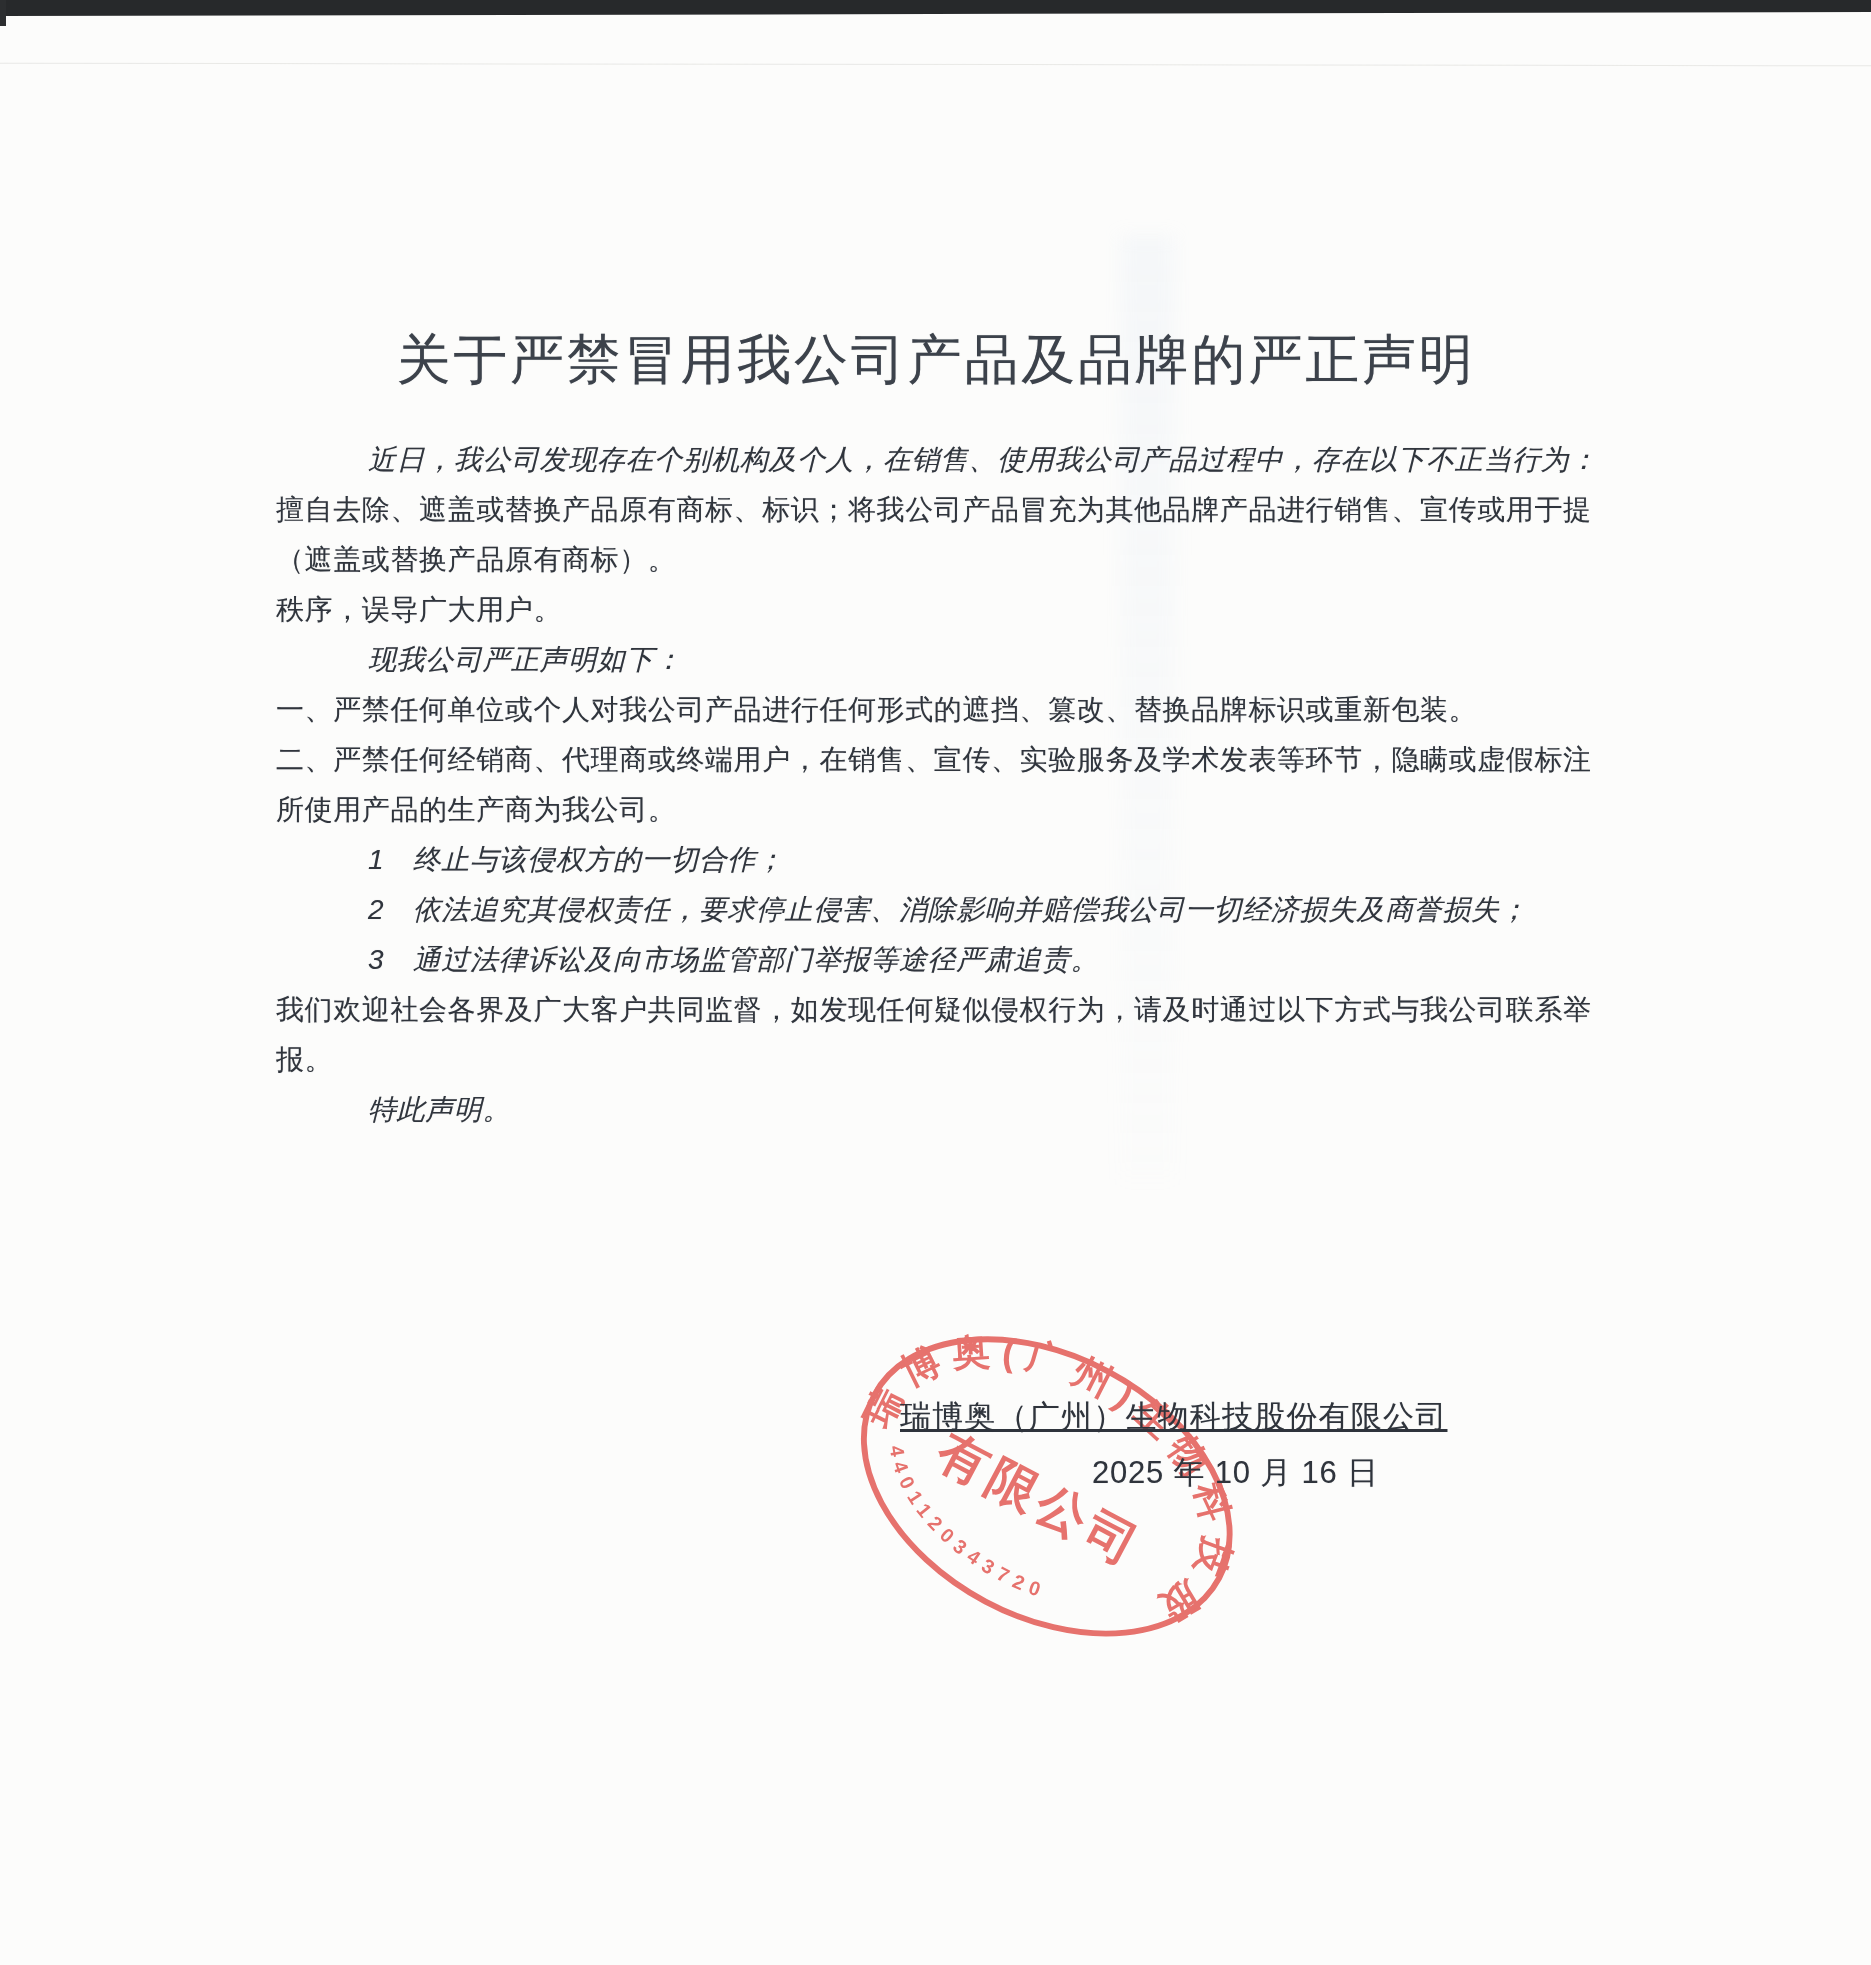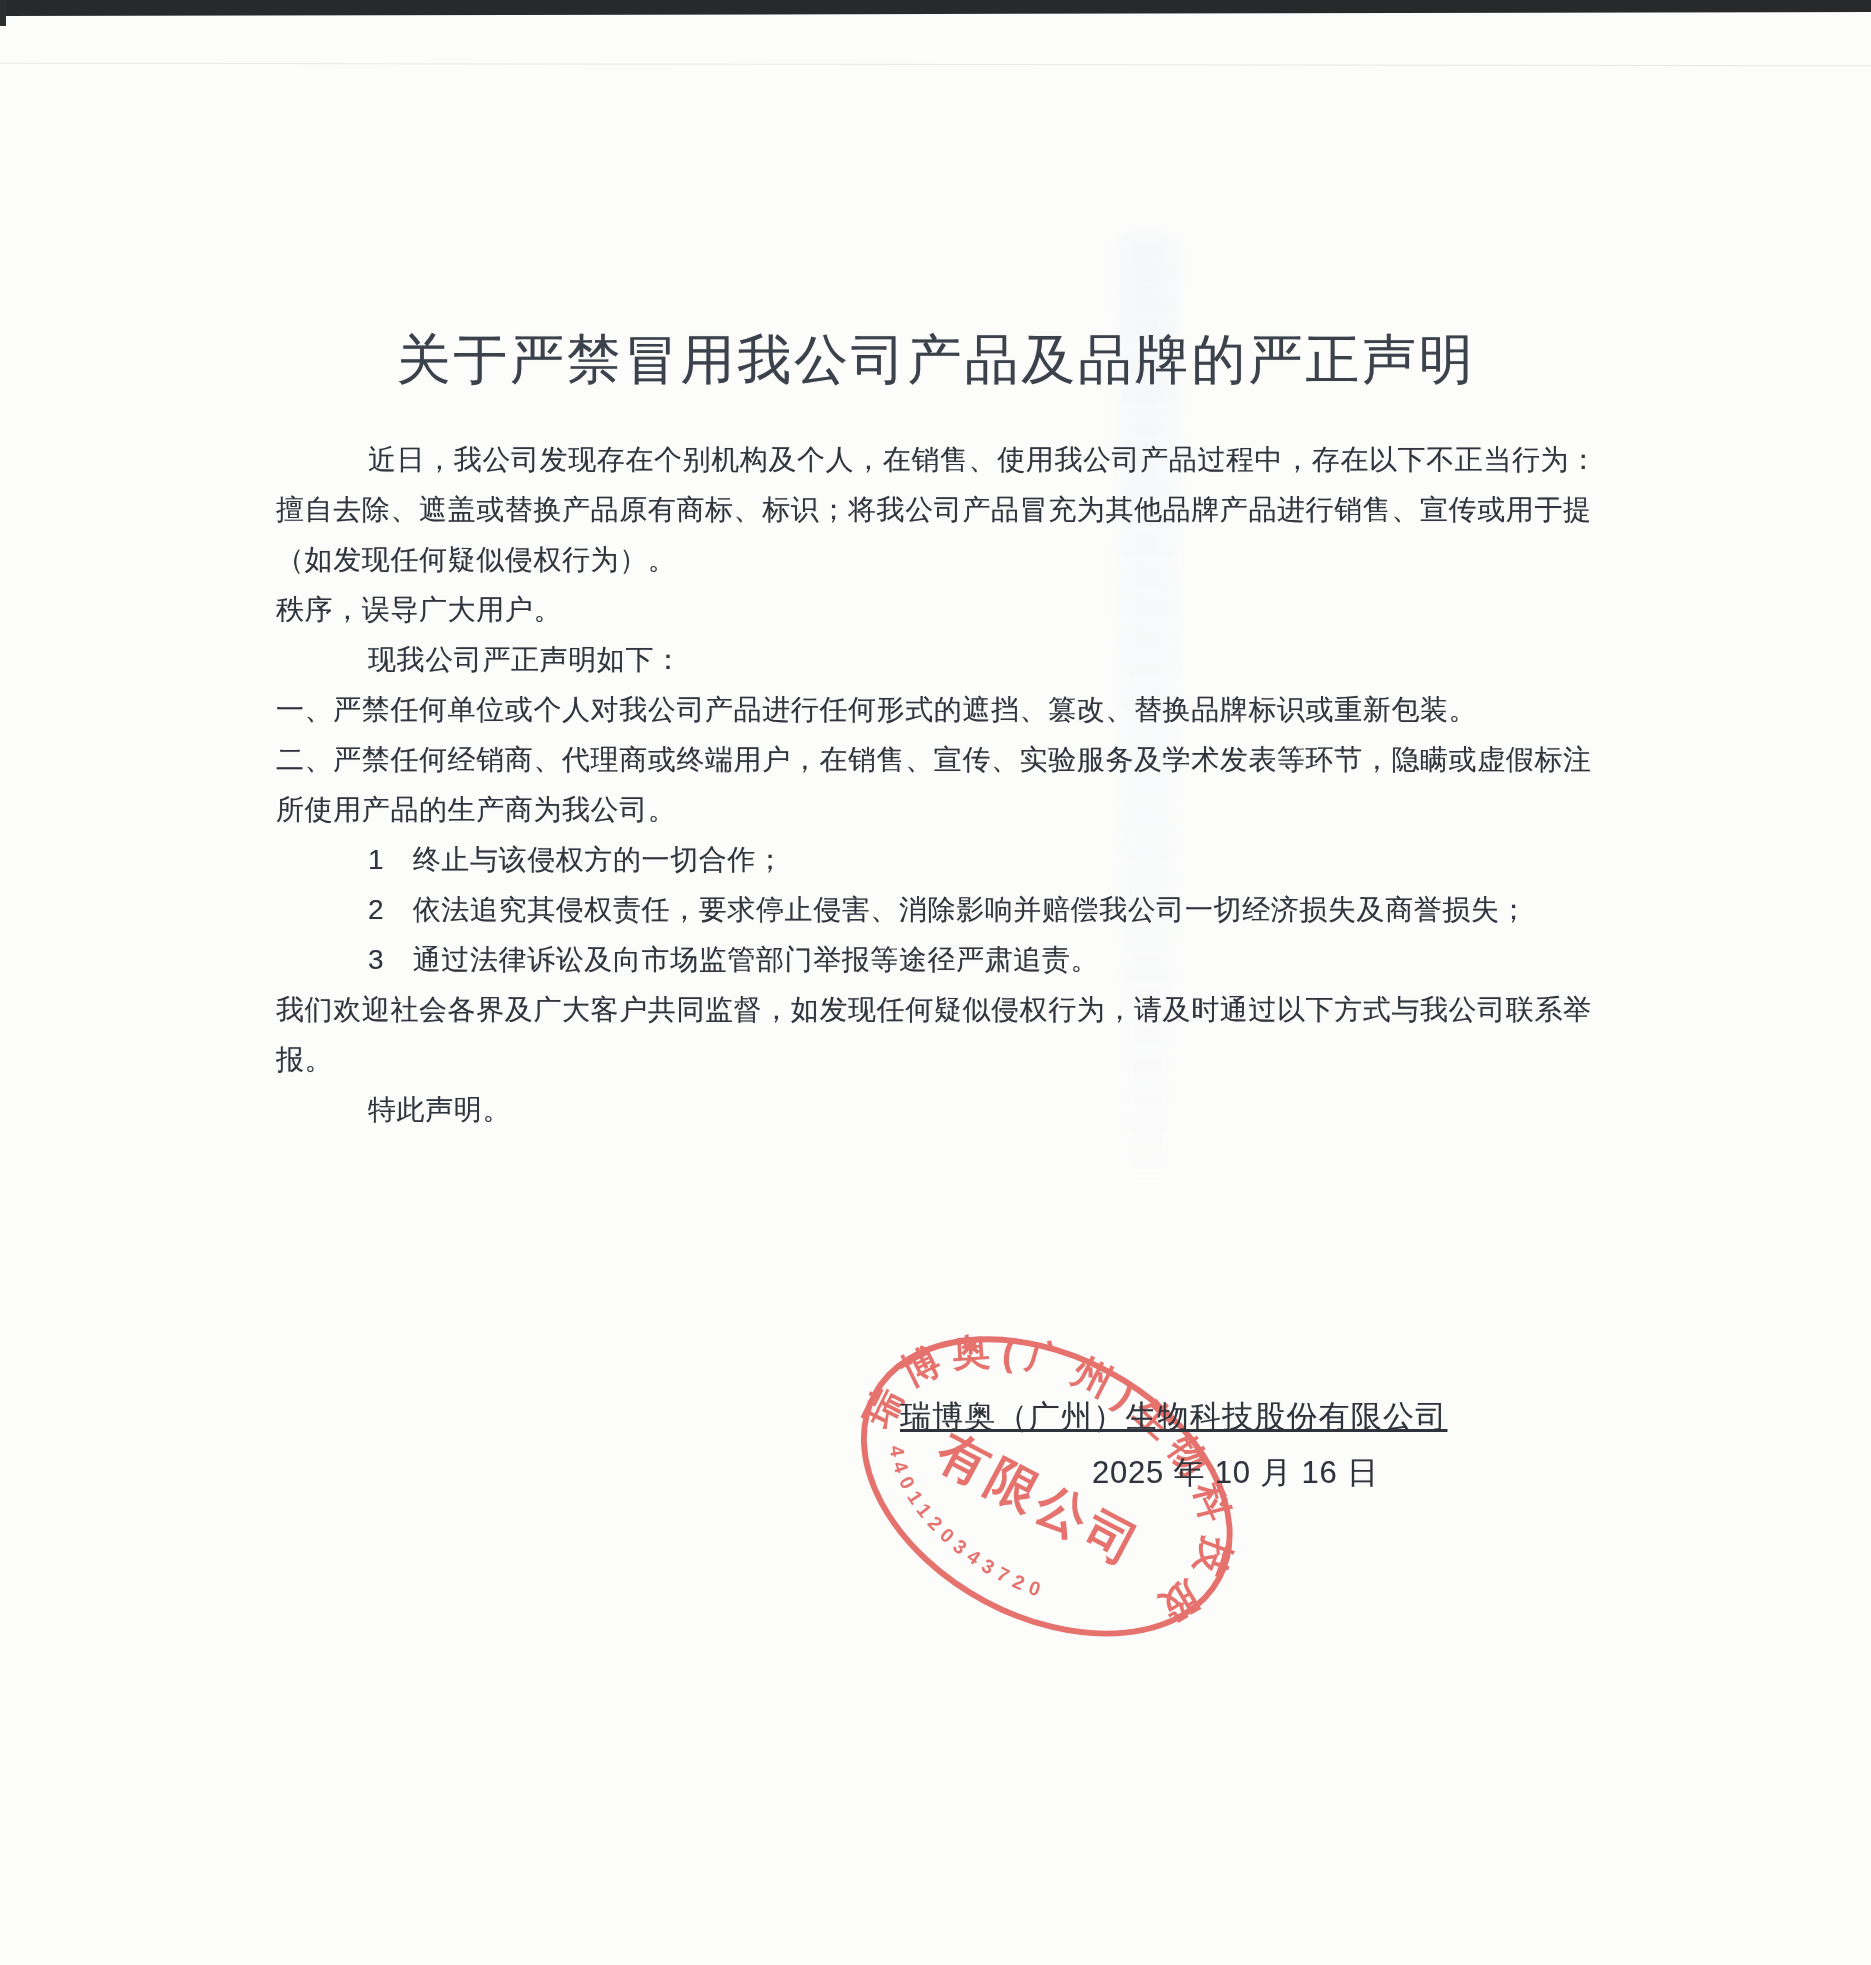--- a/index.html
+++ b/index.html
@@ -69,20 +69,21 @@
     letter-spacing: 0.6px;
     color: #30353d;
     text-shadow: 0 0 0.8px rgba(48,53,61,0.32);
   }
   .doc-body .line {
     white-space: nowrap;
     height: 50px;
   }
   .doc-body .line.indent {
     text-indent: 92px;
+    font-style: italic;
   }
   
   .sig-company {
     position: absolute;
     left: 900px; top: 1396px;
     font-size: 31px;
     letter-spacing: 1.2px;
     color: #2f343c;
     text-shadow: 0 0 0.8px rgba(48,53,61,0.32);
     white-space: nowrap;
@@ -120,21 +121,21 @@
   <div class="scan-bar-top"></div>
   <div class="scan-edge-left"></div>
   <div class="scan-crease"></div>
   <div class="scan-streak"></div>
 
   <div class="doc-title">关于严禁冒用我公司产品及品牌的严正声明</div>
 
   <div class="doc-body">
     <div class="line indent">近日，我公司发现存在个别机构及个人，在销售、使用我公司产品过程中，存在以下不正当行为：</div>
     <div class="line">擅自去除、遮盖或替换产品原有商标、标识；将我公司产品冒充为其他品牌产品进行销售、宣传或用于提</div>
-    <div class="line">（如发现任何疑似侵权行为）。</div>
+    <div class="line">（遮盖或替换产品原有商标）。</div>
     <div class="line">秩序，误导广大用户。</div>
     <div class="line indent">现我公司严正声明如下：</div>
     <div class="line">一、严禁任何单位或个人对我公司产品进行任何形式的遮挡、篡改、替换品牌标识或重新包装。</div>
     <div class="line">二、严禁任何经销商、代理商或终端用户，在销售、宣传、实验服务及学术发表等环节，隐瞒或虚假标注</div>
     <div class="line">所使用产品的生产商为我公司。</div>
     <div class="line indent">1　终止与该侵权方的一切合作；</div>
     <div class="line indent">2　依法追究其侵权责任，要求停止侵害、消除影响并赔偿我公司一切经济损失及商誉损失；</div>
     <div class="line indent">3　通过法律诉讼及向市场监管部门举报等途径严肃追责。</div>
     <div class="line">我们欢迎社会各界及广大客户共同监督，如发现任何疑似侵权行为，请及时通过以下方式与我公司联系举</div>
     <div class="line">报。</div>

